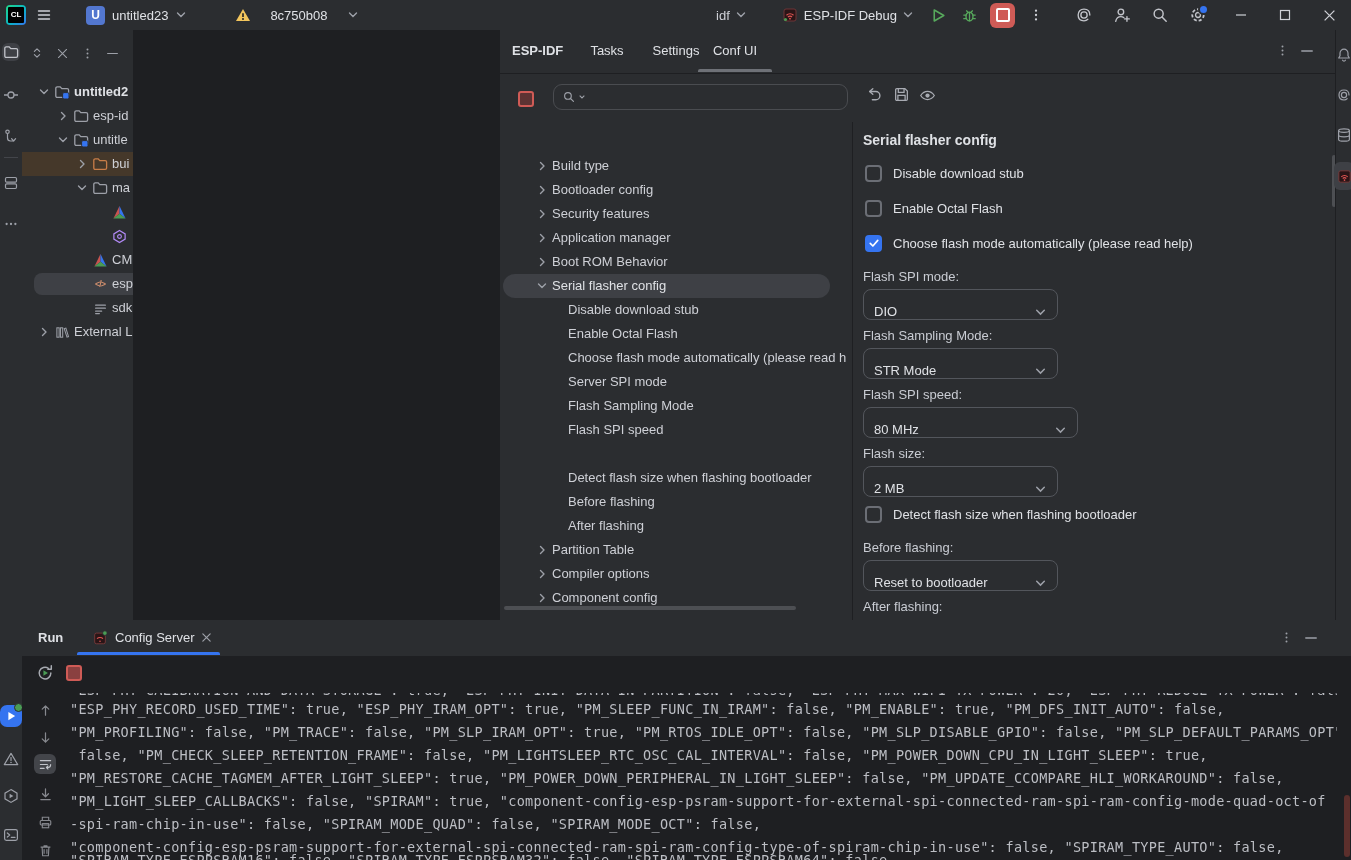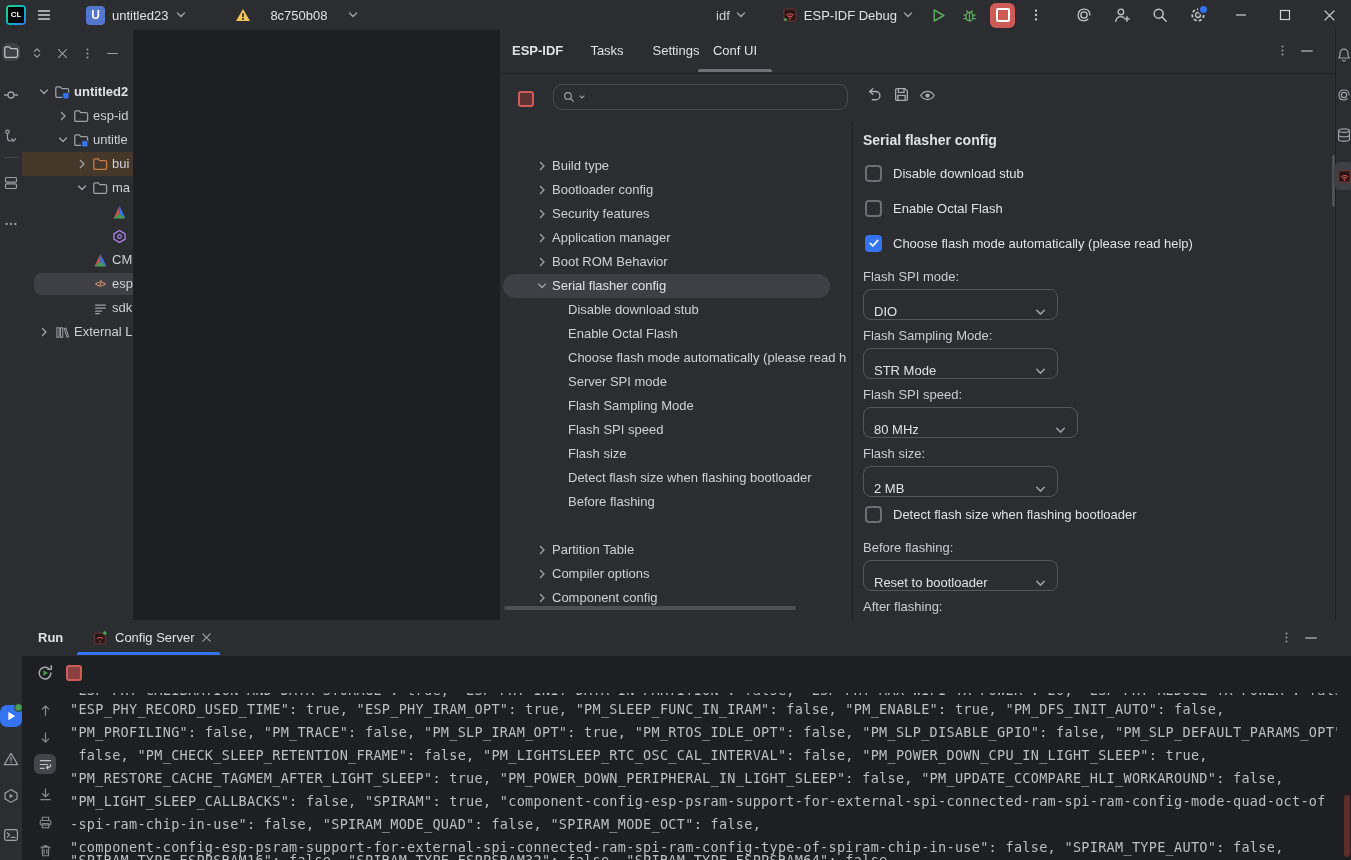--- a/index.html
+++ b/index.html
@@ -565,28 +565,28 @@
         </div>
         <div class="mt-row" style="top: 248px;">
           <span class="mt-label" style="left: 68px;">Server SPI mode</span>
         </div>
         <div class="mt-row" style="top: 272px;">
           <span class="mt-label" style="left: 68px;">Flash Sampling Mode</span>
         </div>
         <div class="mt-row" style="top: 296px;">
           <span class="mt-label" style="left: 68px;">Flash SPI speed</span>
         </div>
-        <div class="mt-row" style="top: 320px;">
-          <span class="mt-label" style="left: 68px;">Flash size</span>
-        </div>
         <div class="mt-row" style="top: 344px;">
           <span class="mt-label" style="left: 68px;">Detect flash size when flashing bootloader</span>
         </div>
         <div class="mt-row" style="top: 368px;">
           <span class="mt-label" style="left: 68px;">Before flashing</span>
+        </div>
+        <div class="mt-row" style="top: 392px;">
+          <span class="mt-label" style="left: 68px;">After flashing</span>
         </div>
         <div class="mt-row" style="top: 416px;">
           <span class="mt-chev" style="left: 36px;">
             <svg width="12" height="12" viewBox="0 0 12 12">
               <path d="M4.5 2.5 8 6 4.5 9.5" fill="none" stroke="currentColor" stroke-width="1.4" stroke-linecap="round" stroke-linejoin="round"></path>
             </svg>
           </span>
           <span class="mt-label" style="left: 52px;">Partition Table</span>
         </div>
         <div class="mt-row" style="top: 440px;">

